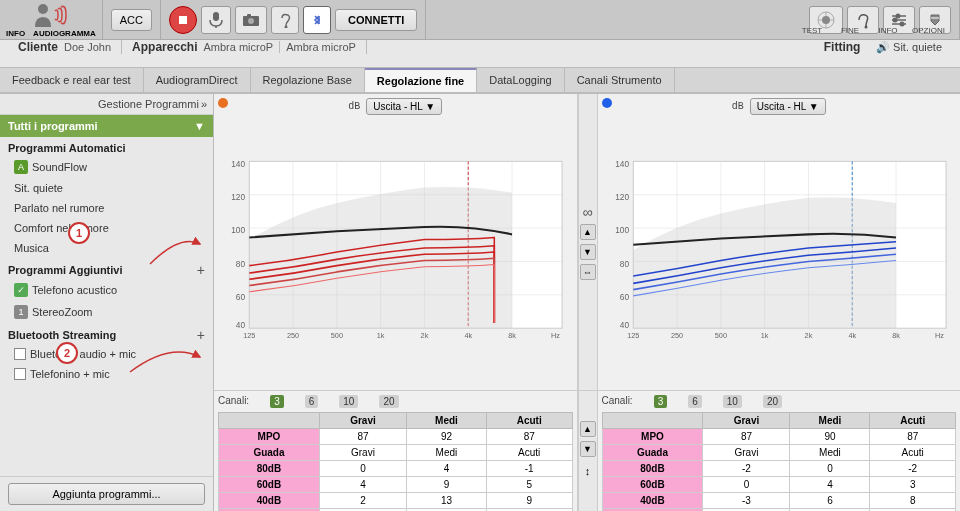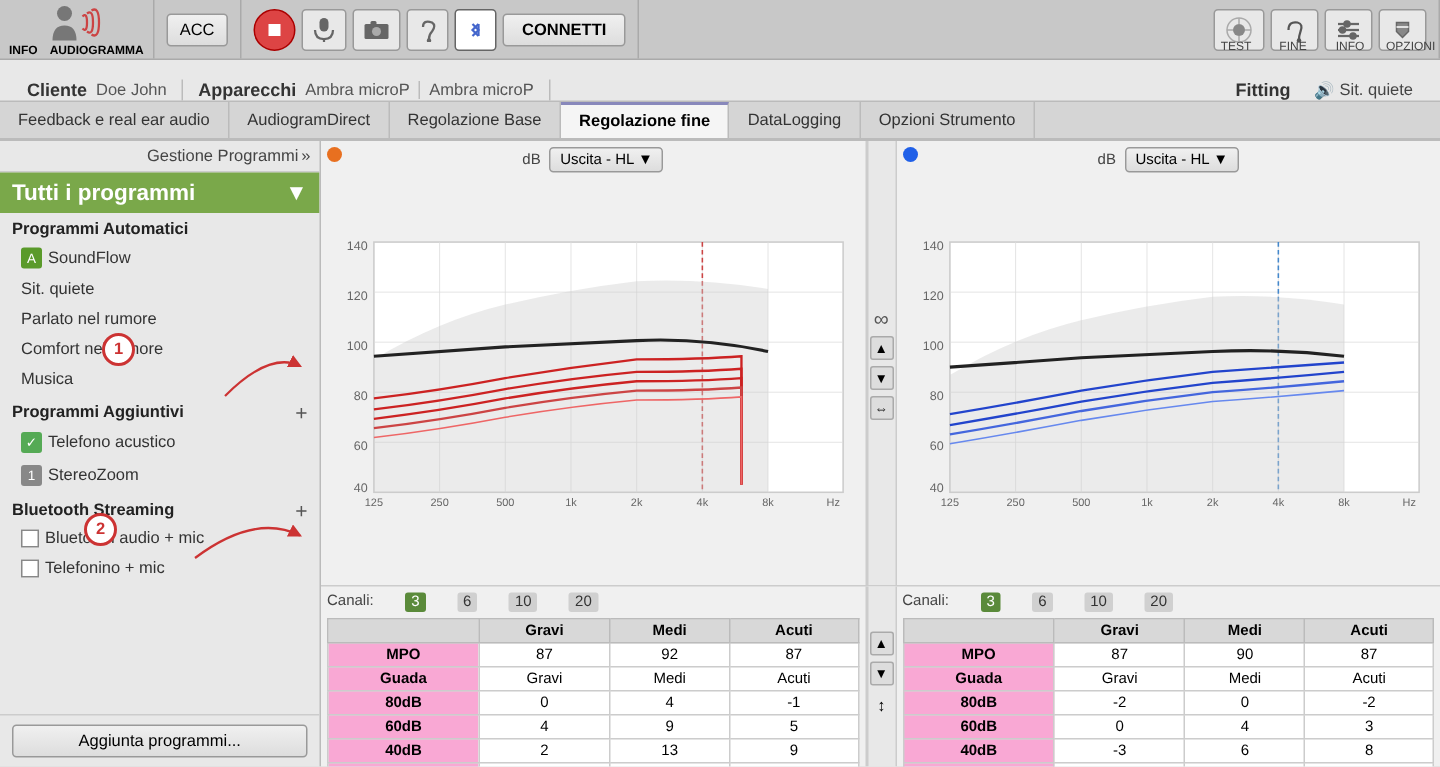--- a/index.html
+++ b/index.html
@@ -56,21 +56,21 @@
       border: 1px solid #999;
       border-radius: 3px;
       padding: 4px 8px;
       font-size: 11px;
       cursor: pointer;
     }
 
     
     .header-row {
       display: flex;
-      align-items: flex-end;
+      align-items: flex-start;
       background: #e8e8e8;
       border-bottom: 1px solid #bbb;
       height: 28px;
       padding: 0 8px;
     }
     .header-section {
       display: flex;
       align-items: center;
       gap: 6px;
       padding: 0 10px;
@@ -148,21 +148,21 @@
       border: none;
       font-size: 11px;
       cursor: pointer;
       color: #444;
       display: flex; align-items: center; gap: 2px;
     }
     .tutti-programmi {
       background: #7aa84a;
       color: white;
       padding: 5px 8px;
-      font-size: 15px;
+      font-size: 11px;
       font-weight: bold;
       display: flex;
       align-items: center;
       justify-content: space-between;
       cursor: pointer;
     }
     .section-title {
       padding: 5px 8px 2px 8px;
       font-weight: bold;
       font-size: 11px;
@@ -261,21 +261,21 @@
       border-right: 1px solid #ccc;
     }
     .chart-container:last-child { border-right: none; }
     .chart-title-row {
       display: flex;
       align-items: center;
       justify-content: center;
       gap: 6px;
       margin-bottom: 2px;
     }
-    .chart-title { font-size: 10px; color: #444; }
+    .chart-title { font-size: 10px; color: #444; font-family: Liberation Mono, monospace; }
     .uscita-btn {
       background: linear-gradient(to bottom, #f0f0f0, #ddd);
       border: 1px solid #999;
       border-radius: 3px;
       padding: 2px 6px;
       font-size: 10px;
       cursor: pointer;
     }
     .chart-indicator {
       position: absolute;
@@ -477,21 +477,21 @@
       </svg>
     </div>
     <div class="tb-btn">
       <svg width="18" height="18" viewBox="0 0 18 18">
         <path d="M5 4 L13 4 L13 10 L9 14 L5 10 Z" fill="#888" stroke="#666"></path>
         <line x1="5" y1="7" x2="13" y2="7" stroke="white" stroke-width="1"></line>
       </svg>
     </div>
   </div>
 
-  <div style="position:absolute;top:26px;right:8px;display:flex;gap:10px;font-size:8px;color:#444;">
+  <div style="position:absolute;top:26px;right:20px;display:flex;gap:10px;font-size:8px;color:#444;">
     <span style="width:28px;text-align:center;">TEST</span>
     <span style="width:28px;text-align:center;">FINE</span>
     <span style="width:28px;text-align:center;">INFO</span>
     <span style="width:28px;text-align:center;">OPZIONI</span>
   </div>
 </div>
 
 <div class="header-row">
   <div class="header-section">
     <span class="header-label">Cliente</span>
@@ -506,26 +506,26 @@
     <span class="header-label">Fitting</span>
     <div style="flex:1;"></div>
     <button class="sit-quiete-btn">
       <span>🔊</span>
       <span>Sit. quiete</span>
     </button>
   </div>
 </div>
 
 <div class="tab-row">
-  <div class="tab-item">Feedback e real ear audio</div>
+  <div class="tab-item">Feedback e real ear test</div>
   <div class="tab-item">AudiogramDirect</div>
   <div class="tab-item">Regolazione Base</div>
   <div class="tab-item active">Regolazione fine</div>
   <div class="tab-item">DataLogging</div>
-  <div class="tab-item">Opzioni Strumento</div>
+  <div class="tab-item">Canali Strumento</div>
 </div>
 
 <div class="main-content">
 
   <div class="sidebar sidebar-relative">
 
     <svg class="arrow-svg" style="top:120px;left:90px;width:120px;height:60px;" viewBox="0 0 120 60">
       <path d="M 60 50 Q 90 20 110 30" stroke="#cc3333" fill="none" stroke-width="1.5" marker-end="url(#arr)"></path>
       <defs>
         <marker id="arr" markerWidth="6" markerHeight="6" refX="5" refY="3" orient="auto">

